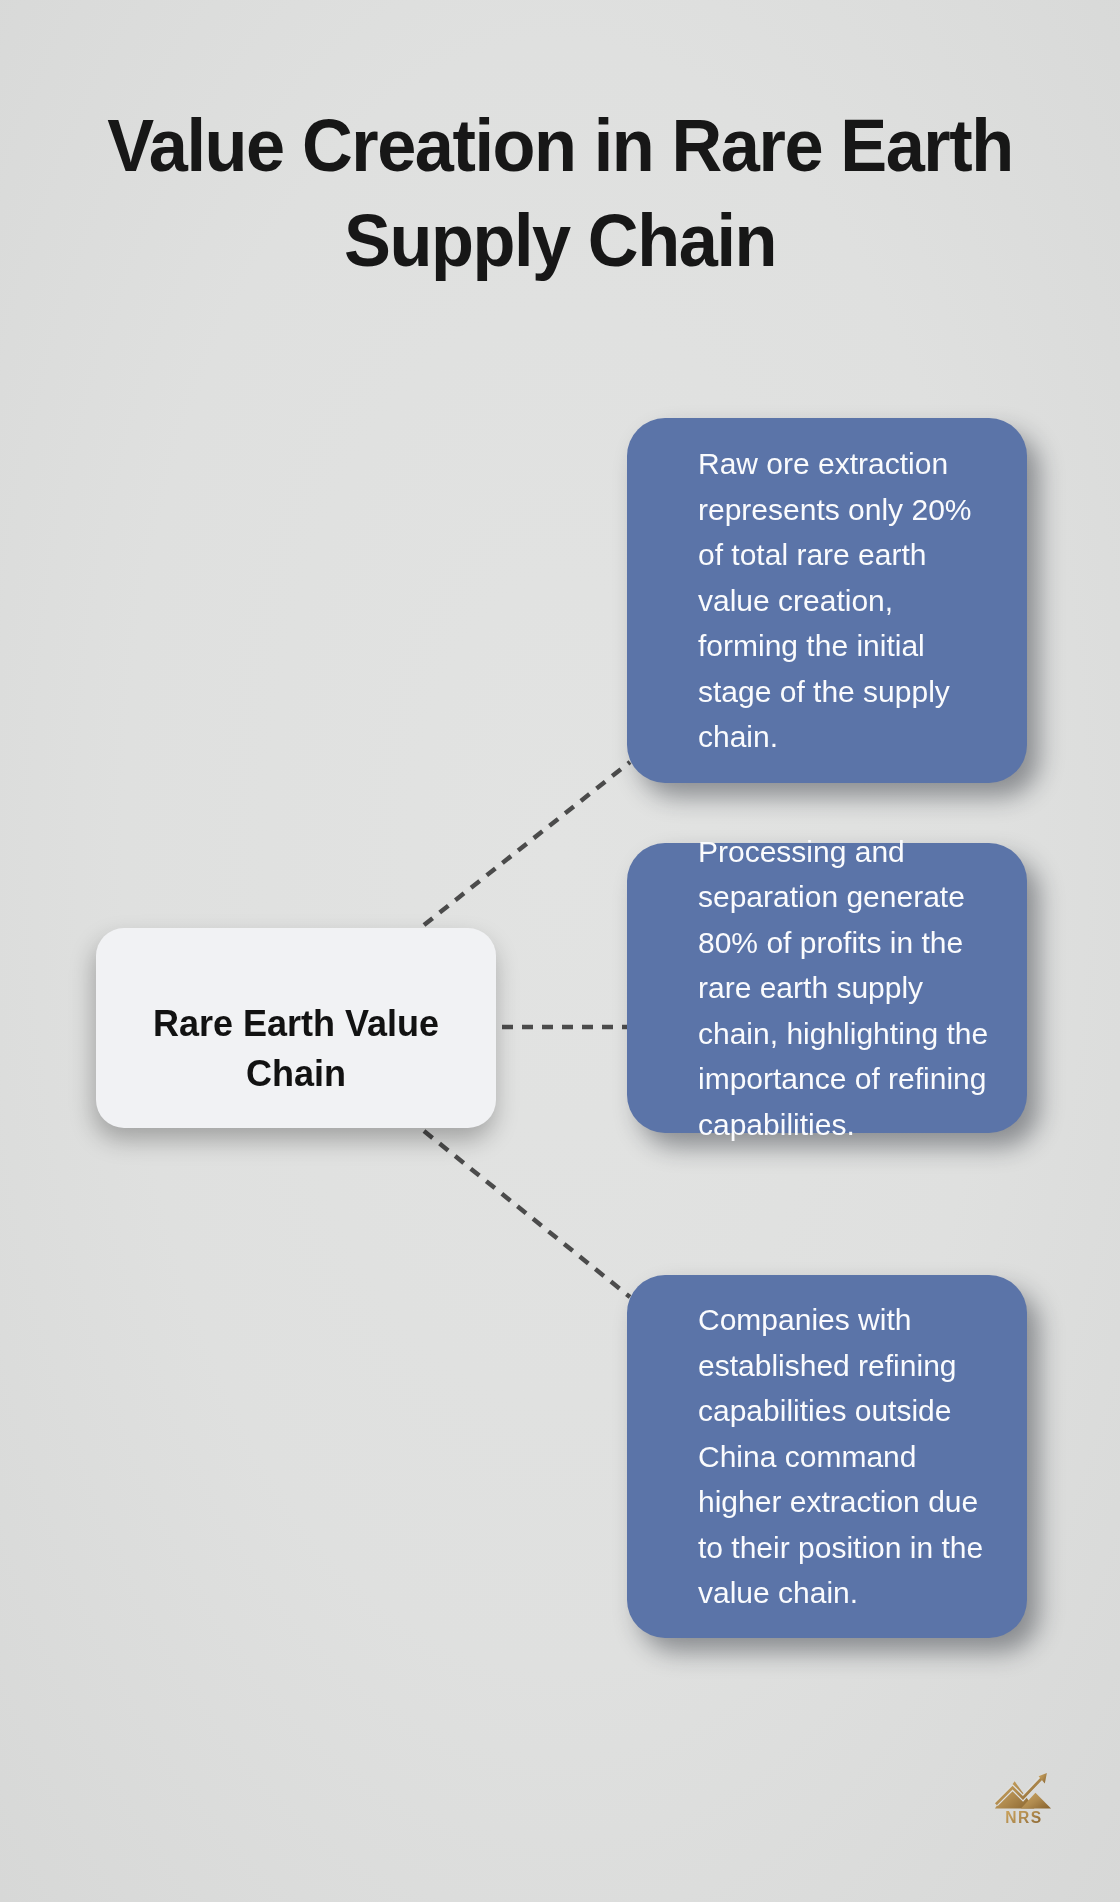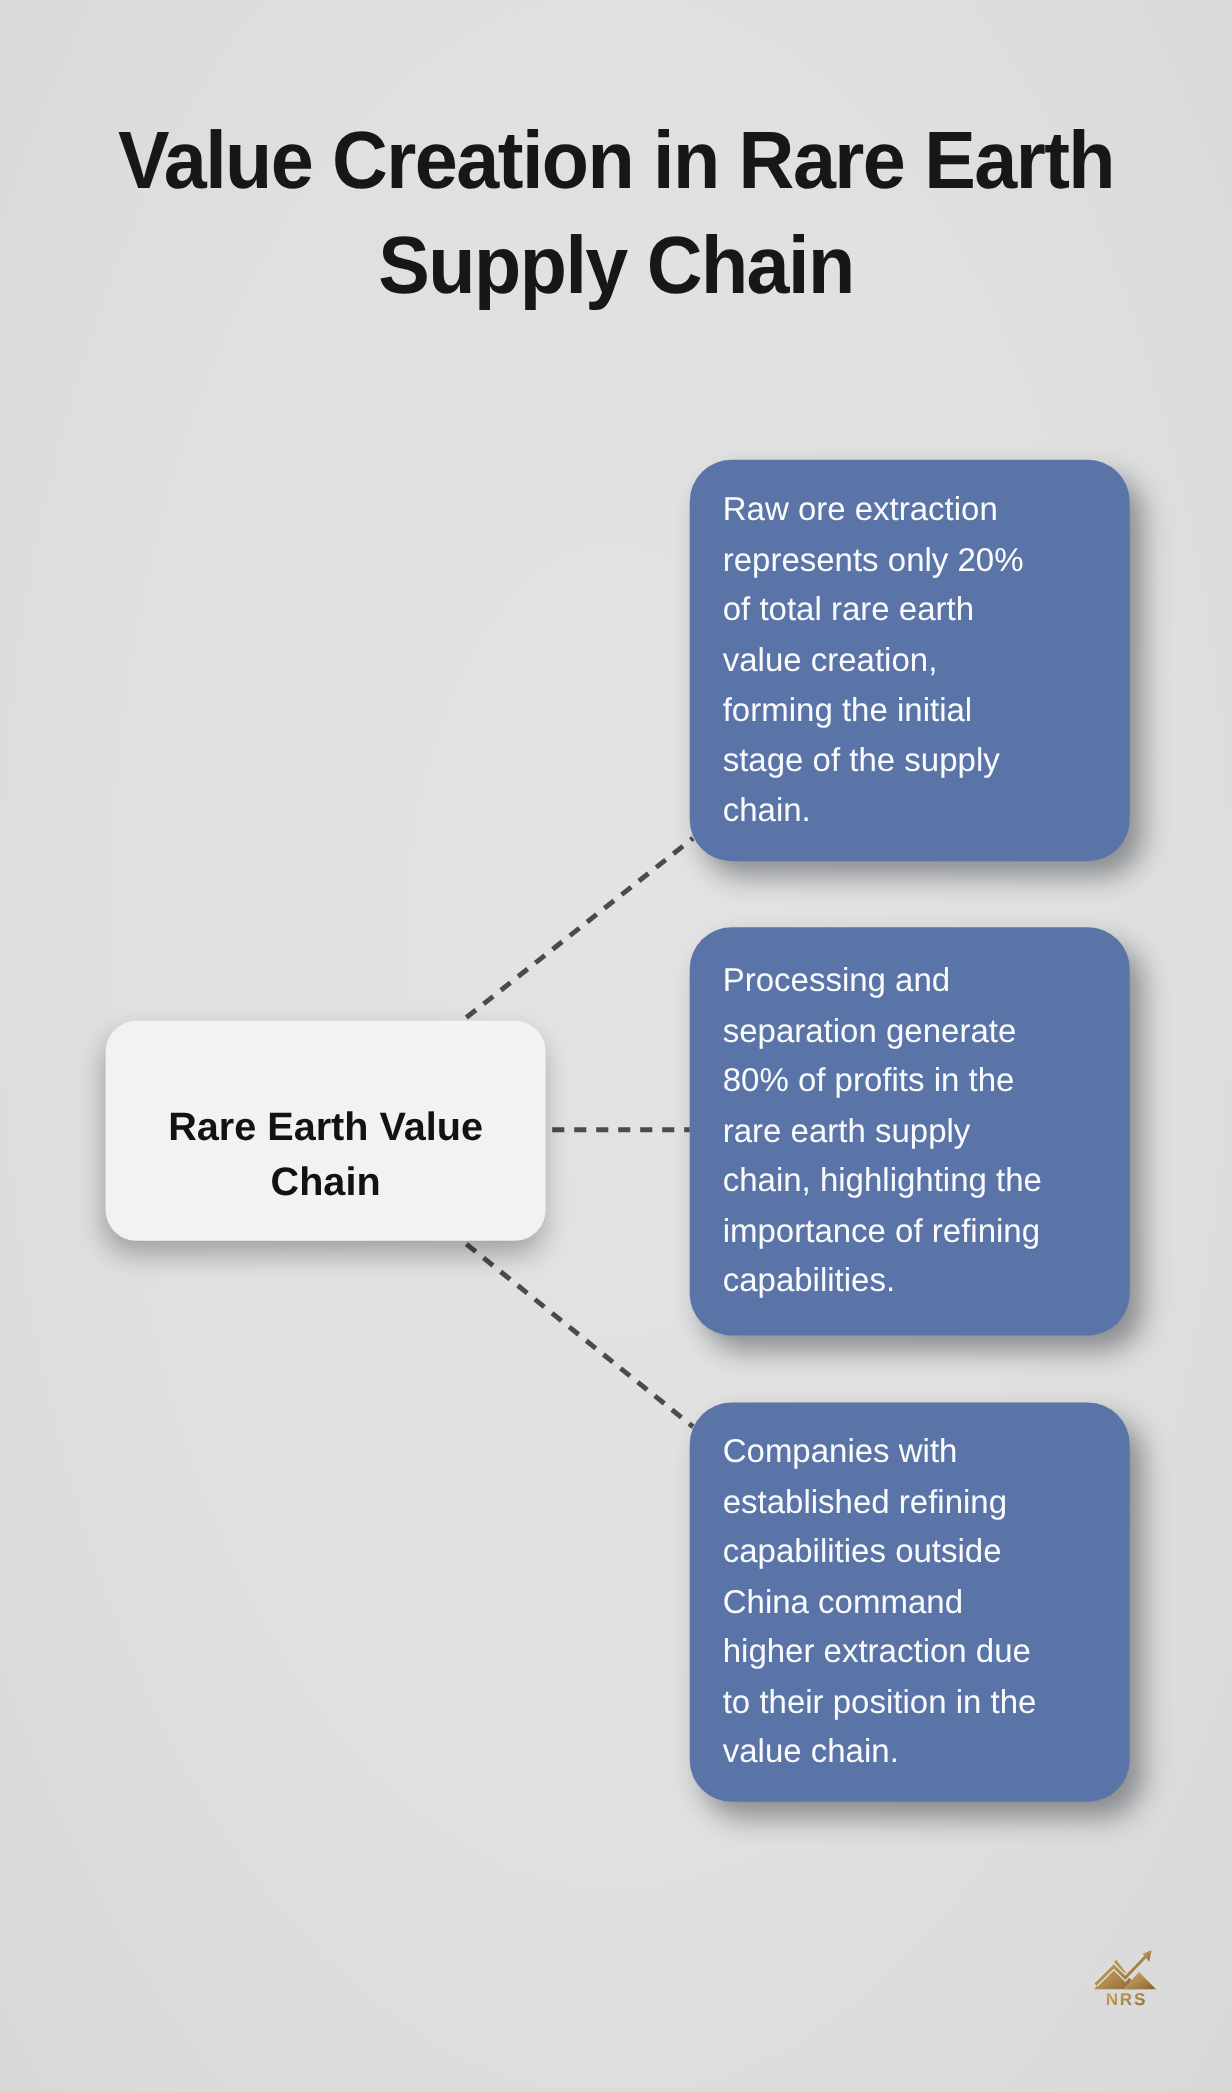--- a/index.html
+++ b/index.html
@@ -69,23 +69,24 @@
     display: flex;
     align-items: center;
     box-sizing: border-box;
     padding: 0 30px;
   }
   .info-box .text {
     font-size: 30px;
     line-height: 45.5px;
     color: #fafbfd;
     white-space: pre-line;
+    margin-left: 41px;
   }
   .box-1 { top: 418px;  height: 365px; }
-  .box-2 { top: 843px;  height: 371px; }
+  .box-2 { top: 843px;  height: 290px; }
   .box-3 { top: 1275px; height: 363px; }
   .logo {
     position: absolute;
     left: 992px;
     top: 1772px;
     width: 64px;
     height: 52px;
   }
 </style>
 </head>

